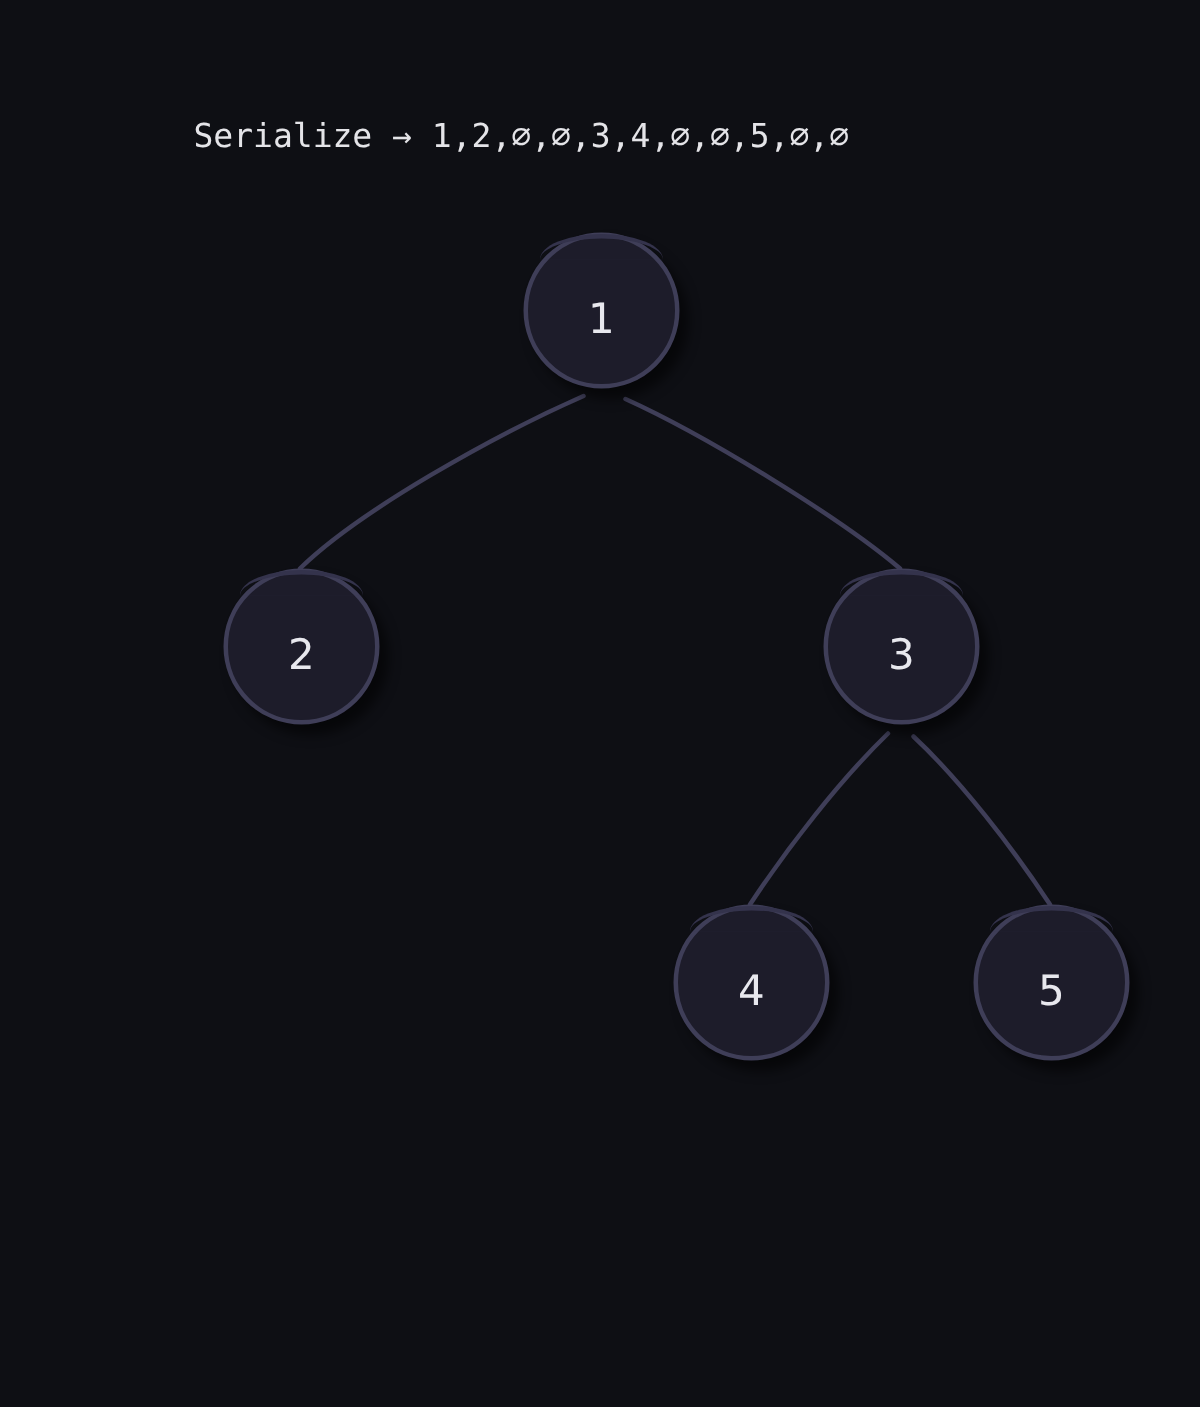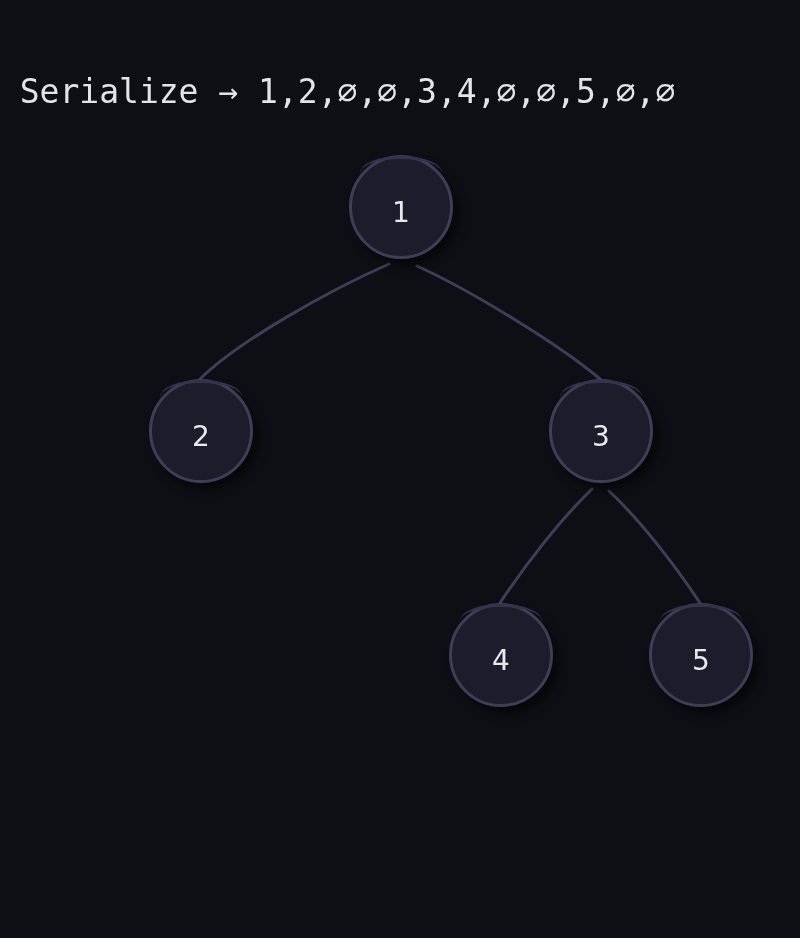--- a/index.html
+++ b/index.html
@@ -14,21 +14,21 @@
       overflow: hidden;
       font-family: "DejaVu Sans Mono", "Liberation Mono", monospace;
     }
     .title {
       position: absolute;
       left: 0;
       top: 70px;
       width: 695px;
       text-align: center;
       color: #e4e4e8;
-      font-size: 33px;
+      font-size: 22px;
       line-height: 44px;
       letter-spacing: 0px;
       white-space: pre;
     }
     svg.edges {
       position: absolute;
       left: 0;
       top: 0;
       width: 800px;
       height: 938px;

